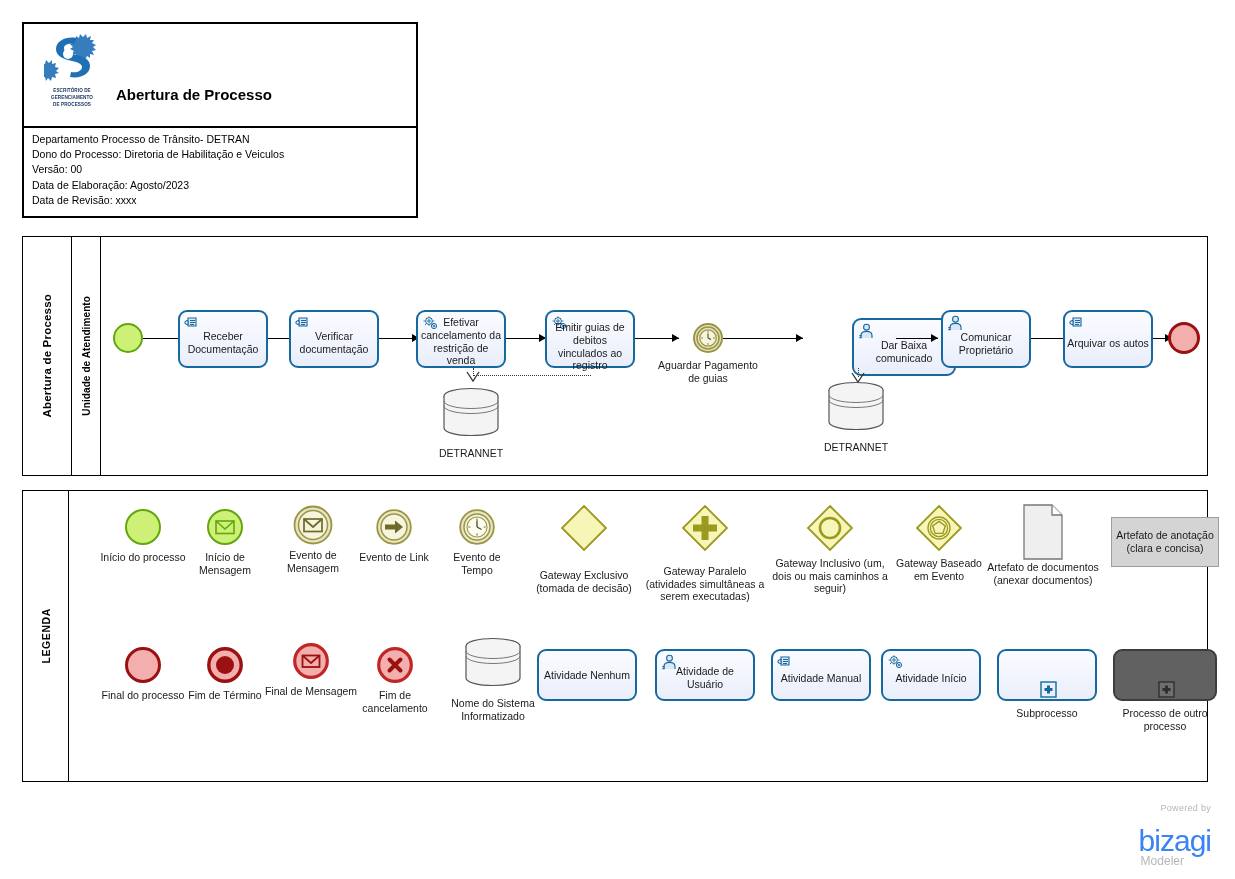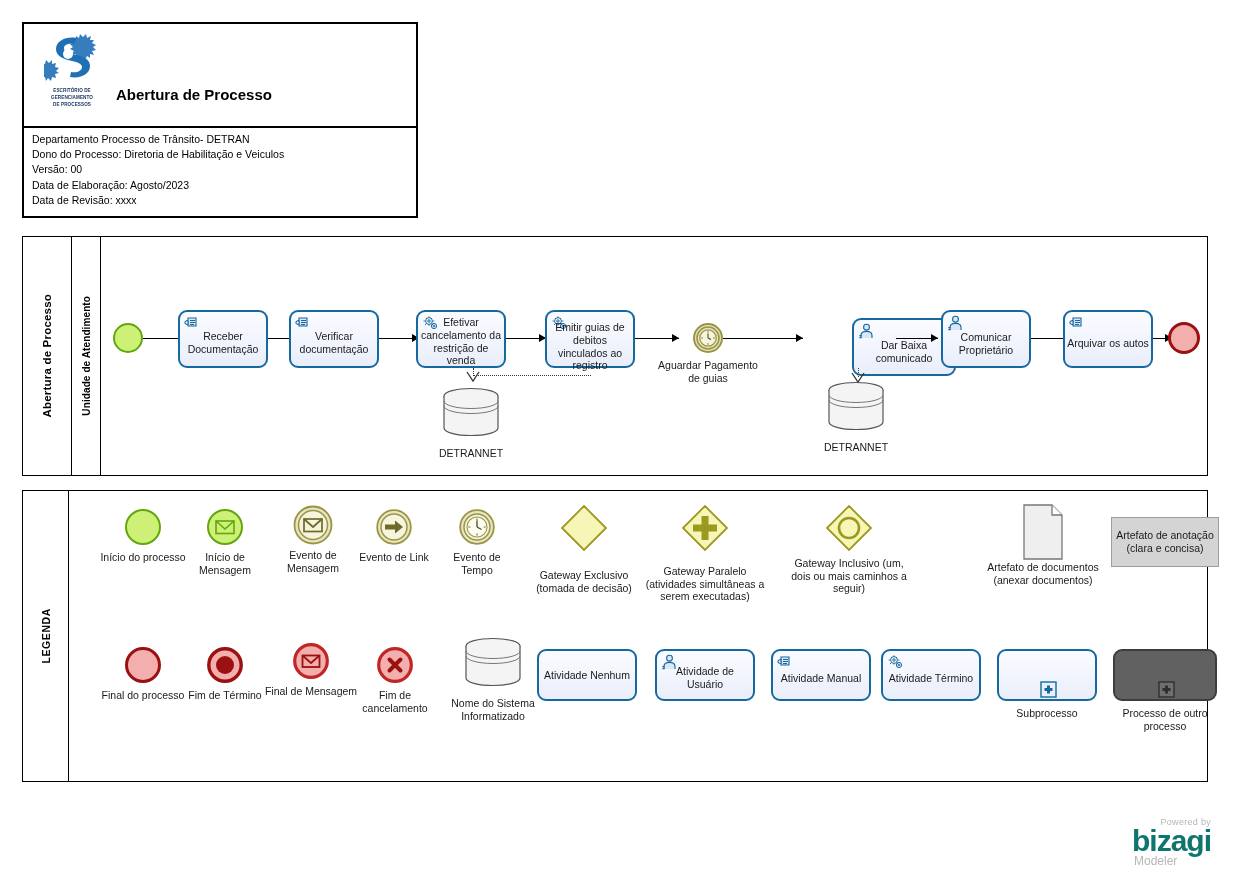--- a/index.html
+++ b/index.html
@@ -50,21 +50,21 @@
                  display:flex;align-items:center;justify-content:center;}
   #legend-header span{writing-mode:vertical-rl;transform:rotate(180deg);font-size:10.5px;font-weight:bold;letter-spacing:.6px;}
   #legend-body{position:absolute;left:46px;top:0;right:0;height:100%;}
   .lg-item{position:absolute;text-align:center;}
   .lg-cap{font-size:10.5px;line-height:1.2;color:#1a1a1a;}
   .lg-art{position:relative;margin:0 auto;}
 
   
   #bizagi{right:24px;bottom:12px;text-align:right;}
   #bz-powered{font-size:9px;color:#b6b6b6;letter-spacing:.3px;}
-  #bz-name{font-size:30px;color:#0f766e;letter-spacing:-1px;line-height:.95;font-weight:700;}
+  #bz-name{font-size:30px;color:#3b82f6;letter-spacing:-1px;line-height:.95;font-weight:400;margin-top:14px;}
   #bz-sub{font-size:12px;color:#b6b6b6;text-align:left;margin-left:2px;line-height:1;}
 </style>
 </head>
 <body>
 
 <div class="abs" id="header-card">
   <div id="header-title-row">
     <div id="logo-box">
       <svg width="56" height="54" viewBox="0 0 56 54">
         <g fill="#1f6fb5">
@@ -340,30 +340,41 @@
     <div class="lg-item" style="left:574px;top:12px;width:124px;">
       <div class="lg-art" style="width:50px;height:50px;">
         <svg width="50" height="50" viewBox="0 0 50 50">
           <path d="M25 3 L47 25 L25 47 L3 25z" fill="#f7f5b8" stroke="#9a9a1e" stroke-width="1.8"></path>
           <path d="M21.5 13 h7 v8.5 h8.5 v7 h-8.5 v8.5 h-7 v-8.5 h-8.5 v-7 h8.5z" fill="#9a9a1e"></path>
         </svg>
       </div>
       <div class="lg-cap" style="margin-top:12px;">Gateway Paralelo (atividades simultâneas a serem executadas)</div>
     </div>
 
-    <div class="lg-item" style="left:696px;top:12px;width:130px;margin-left:19px;">
+    <div class="lg-item" style="left:696px;top:12px;width:130px;">
       <div class="lg-art" style="width:50px;height:50px;">
         <svg width="50" height="50" viewBox="0 0 50 50">
           <path d="M25 3 L47 25 L25 47 L3 25z" fill="#f7f5b8" stroke="#9a9a1e" stroke-width="1.8"></path>
           <circle cx="25" cy="25" r="10" fill="none" stroke="#9a9a1e" stroke-width="2.6"></circle>
         </svg>
       </div>
       <div class="lg-cap" style="margin-top:4px;">Gateway Inclusivo (um, dois ou mais caminhos a seguir)</div>
     </div>
 
+    <div class="lg-item" style="left:822px;top:12px;width:96px;">
+      <div class="lg-art" style="width:50px;height:50px;">
+        <svg width="50" height="50" viewBox="0 0 50 50">
+          <path d="M25 3 L47 25 L25 47 L3 25z" fill="#f7f5b8" stroke="#9a9a1e" stroke-width="1.8"></path>
+          <circle cx="25" cy="25" r="11" fill="none" stroke="#9a9a1e" stroke-width="1.3"></circle>
+          <circle cx="25" cy="25" r="8.6" fill="none" stroke="#9a9a1e" stroke-width="1.3"></circle>
+          <path d="M25 18.4 L31.3 23 L28.9 30.4 L21.1 30.4 L18.7 23z" fill="none" stroke="#9a9a1e" stroke-width="1.4"></path>
+        </svg>
+      </div>
+      <div class="lg-cap" style="margin-top:4px;">Gateway Baseado em Evento</div>
+    </div>
 
     <div class="lg-item" style="left:918px;top:12px;width:112px;">
       <div class="lg-art" style="width:50px;height:58px;">
         <svg width="50" height="58" viewBox="0 0 50 58">
           <path d="M6 2 h28 l10 10 v44 h-38z" fill="#efefef" stroke="#777" stroke-width="1.3"></path>
           <path d="M34 2 v10 h10" fill="#fff" stroke="#777" stroke-width="1.3"></path>
         </svg>
       </div>
       <div class="lg-cap" style="margin-top:0;">Artefato de documentos (anexar documentos)</div>
     </div>
@@ -466,21 +477,21 @@
           <svg width="18" height="17" viewBox="0 0 18 17">
               <g fill="none" stroke="#16699e" stroke-width="1">
             <circle cx="7" cy="6" r="3.4"></circle>
                 <circle cx="7" cy="6" r="1.2"></circle>
             <path d="M7 1.4v1.2M7 9.4v1.2M2.8 6H1.6M12.4 6h-1.2M4 3l.9.9M10 9l.9.9M10 3l-.9.9M4 9l-.9.9"></path>
             <circle cx="12" cy="11" r="2.6"></circle>
                 <circle cx="12" cy="11" r=".9"></circle>
               </g>
             </svg>
         </span>
-        <span class="tasklabel" style="padding-top:6px;">Atividade Término</span>
+        <span class="tasklabel" style="padding-top:6px;">Atividade Início</span>
       </div>
     </div>
 
     <div class="lg-item" style="left:928px;top:158px;width:100px;">
       <div class="task" style="position:relative;left:0;top:0;width:100px;height:52px;">
         <svg width="17" height="17" viewBox="0 0 17 17" style="position:absolute;left:41px;bottom:1px;">
           <rect x="1" y="1" width="15" height="15" fill="#eaf0fb" stroke="#16699e" stroke-width="1.4"></rect>
           <path d="M7 4.5 h3 v2.5 h2.5 v3 h-2.5 v2.5 h-3 v-2.5 h-2.5 v-3 h2.5z" fill="#16699e"></path>
         </svg>
       </div>

